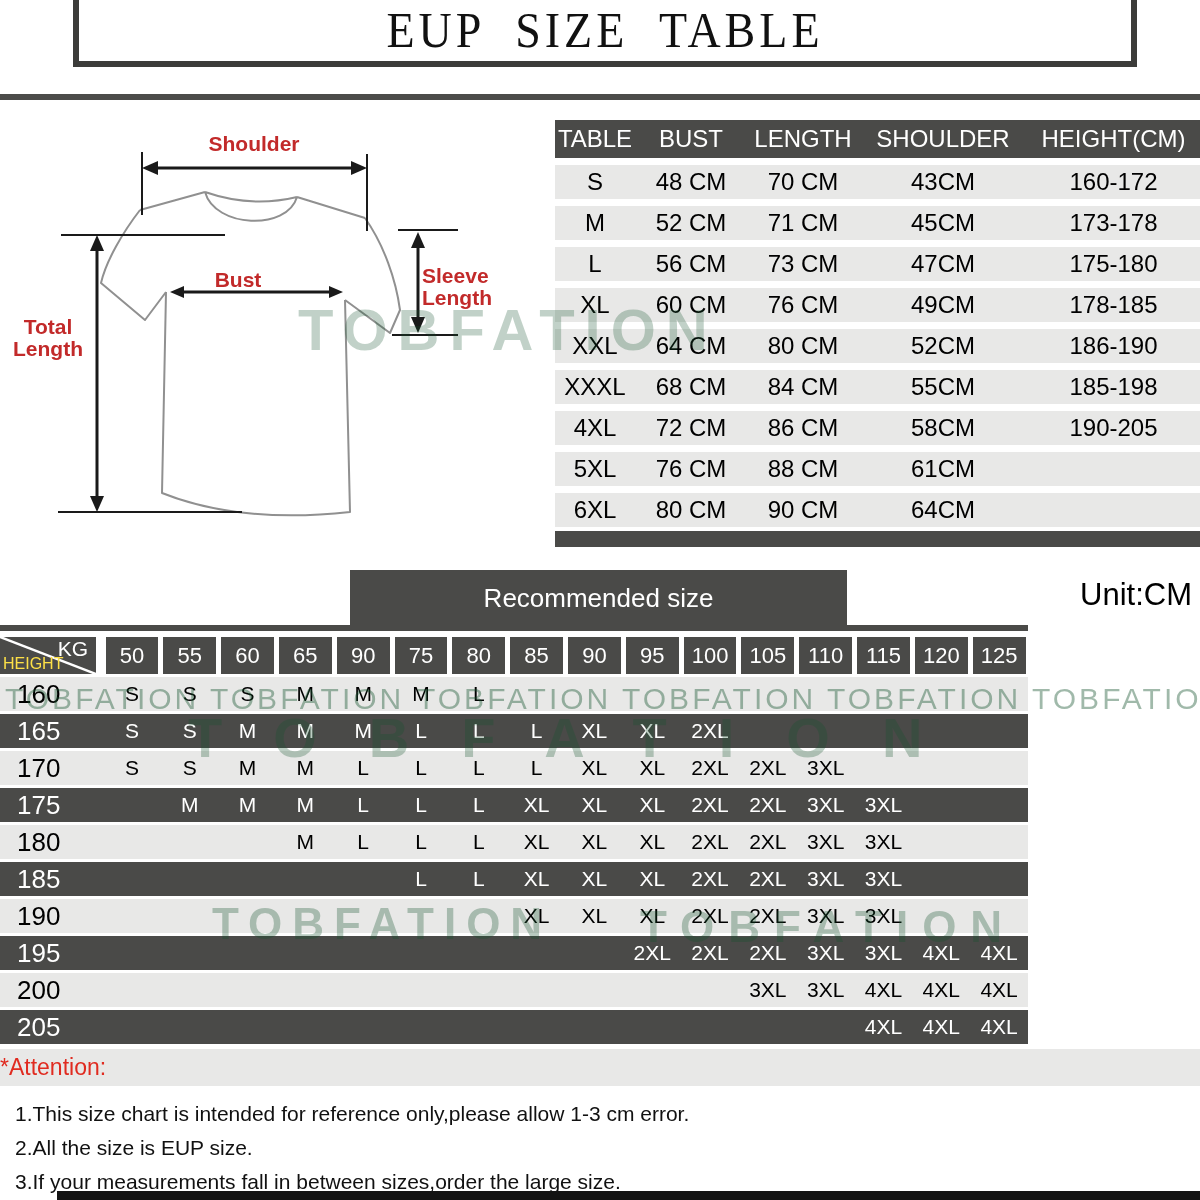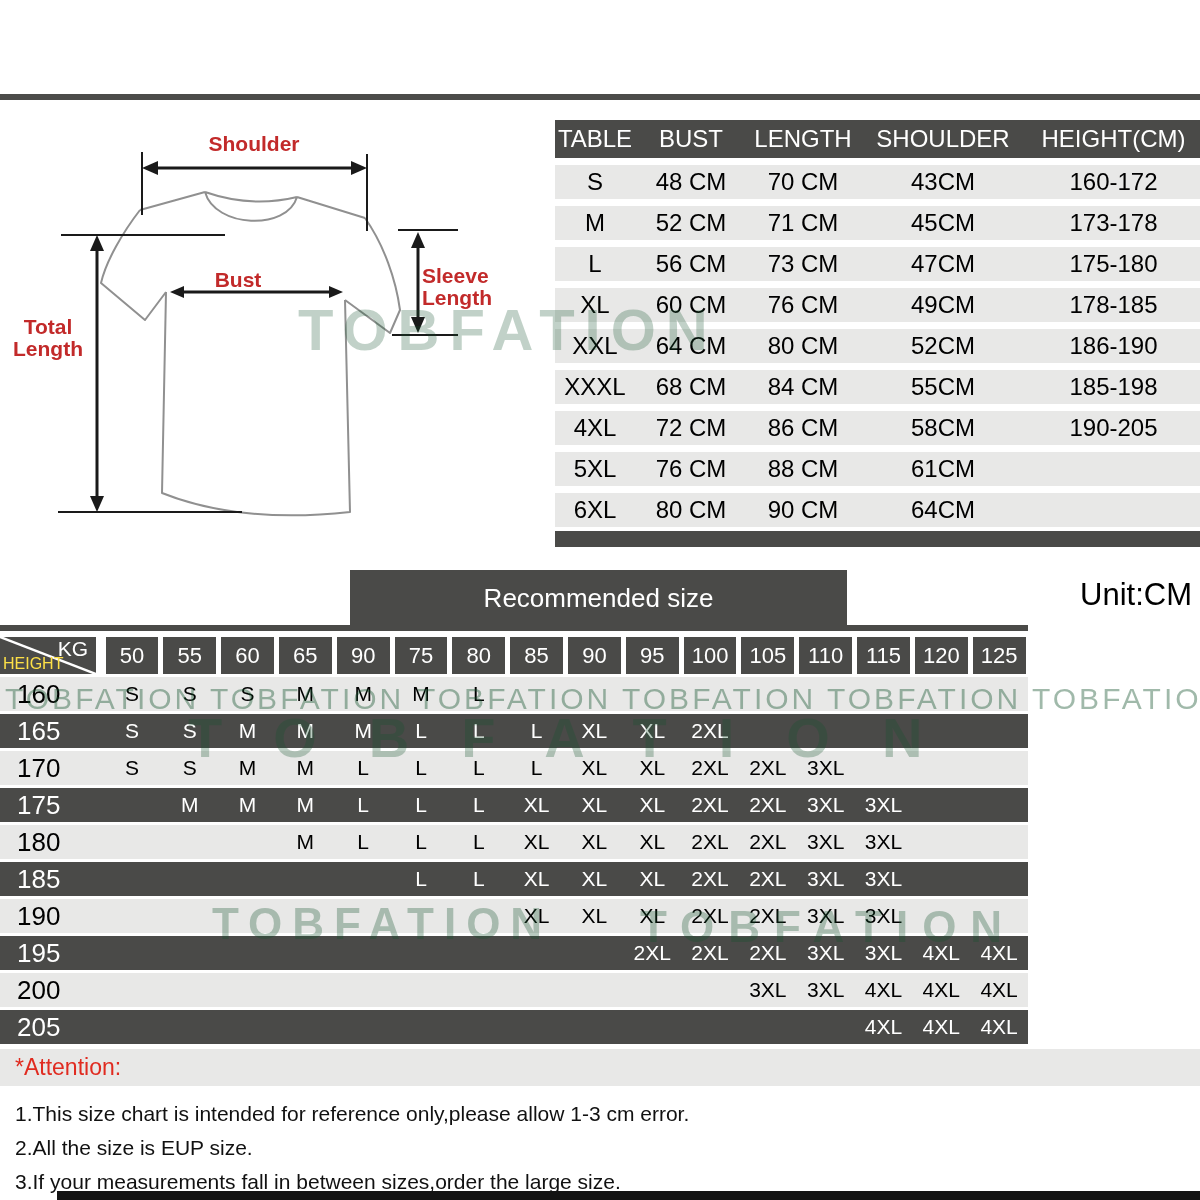--- a/index.html
+++ b/index.html
@@ -51,39 +51,42 @@
   .m-corner .kg{position:absolute;right:8px;top:0;color:#fff;font-size:21px;}
   .m-corner .ht{position:absolute;left:3px;bottom:1px;color:#fde047;font-size:16px;text-align:center;}
   .m-row{height:34px;margin-top:3px;}
   .m-row.light{background:var(--lightrow);color:#000;}
   .m-row.dark{background:var(--dark);color:#fff;}
   .m-label{padding-left:17px;display:flex;align-items:center;font-size:26px;}
   .m-cell{display:flex;align-items:center;justify-content:center;font-size:21px;}
 
   
   .attention-strip{position:absolute;left:0;top:1049px;width:1200px;height:37px;background:var(--lightrow);}
-  .attention{color:var(--ared);font-size:23px;line-height:37px;padding-left:15px;display:inline-block;}
+  .attention{color:var(--ared);font-size:23px;line-height:37px;padding-left:0;display:inline-block;}
   .notes{position:absolute;left:15px;top:1097px;width:1170px;}
   .note{font-size:21px;color:#111;line-height:34px;height:34px;}
   .bottom-bar{position:absolute;left:57px;top:1191px;width:1143px;height:9px;background:var(--bar);}
 
   
   .wm{position:absolute;pointer-events:none;font-family:"Liberation Sans",sans-serif;
       font-weight:bold;color:#14532d;z-index:9;white-space:nowrap;}
   .wm-shirt{left:298px;top:296px;font-size:58px;letter-spacing:10px;opacity:.26;}
   .wm-row{top:682px;font-size:30px;font-weight:400;letter-spacing:3px;opacity:.40;}
   .wm-mid{left:188px;top:705px;font-size:56px;letter-spacing:52px;opacity:.28;}
   .wm-low1{left:212px;top:899px;font-size:44px;letter-spacing:10px;opacity:.30;}
   .wm-low2{left:640px;top:902px;font-size:44px;letter-spacing:14px;opacity:.30;}
 </style>
 </head>
 <body>
 
 <div class="canvas">
 
+  <div class="title-frame">
+    <div class="title">EUP SIZE TABLE</div>
+  </div>
   <div class="top-rule"></div>
 
   <svg class="diagram" viewBox="0 0 500 425">
 
     <path class="shirt" d="M130,95 L195,77 M287,82 L355,103
          M195,77 Q241,93 287,82
          M195,77 C205,113 277,116 287,82
          M130,95 C113,117 96,146 91,168 L135,205 L156,177
          M156,177 L152,378 Q230,409 340,397 L335,185
          M355,103 C374,130 386,165 390,195 L380,218 L335,185"></path>

